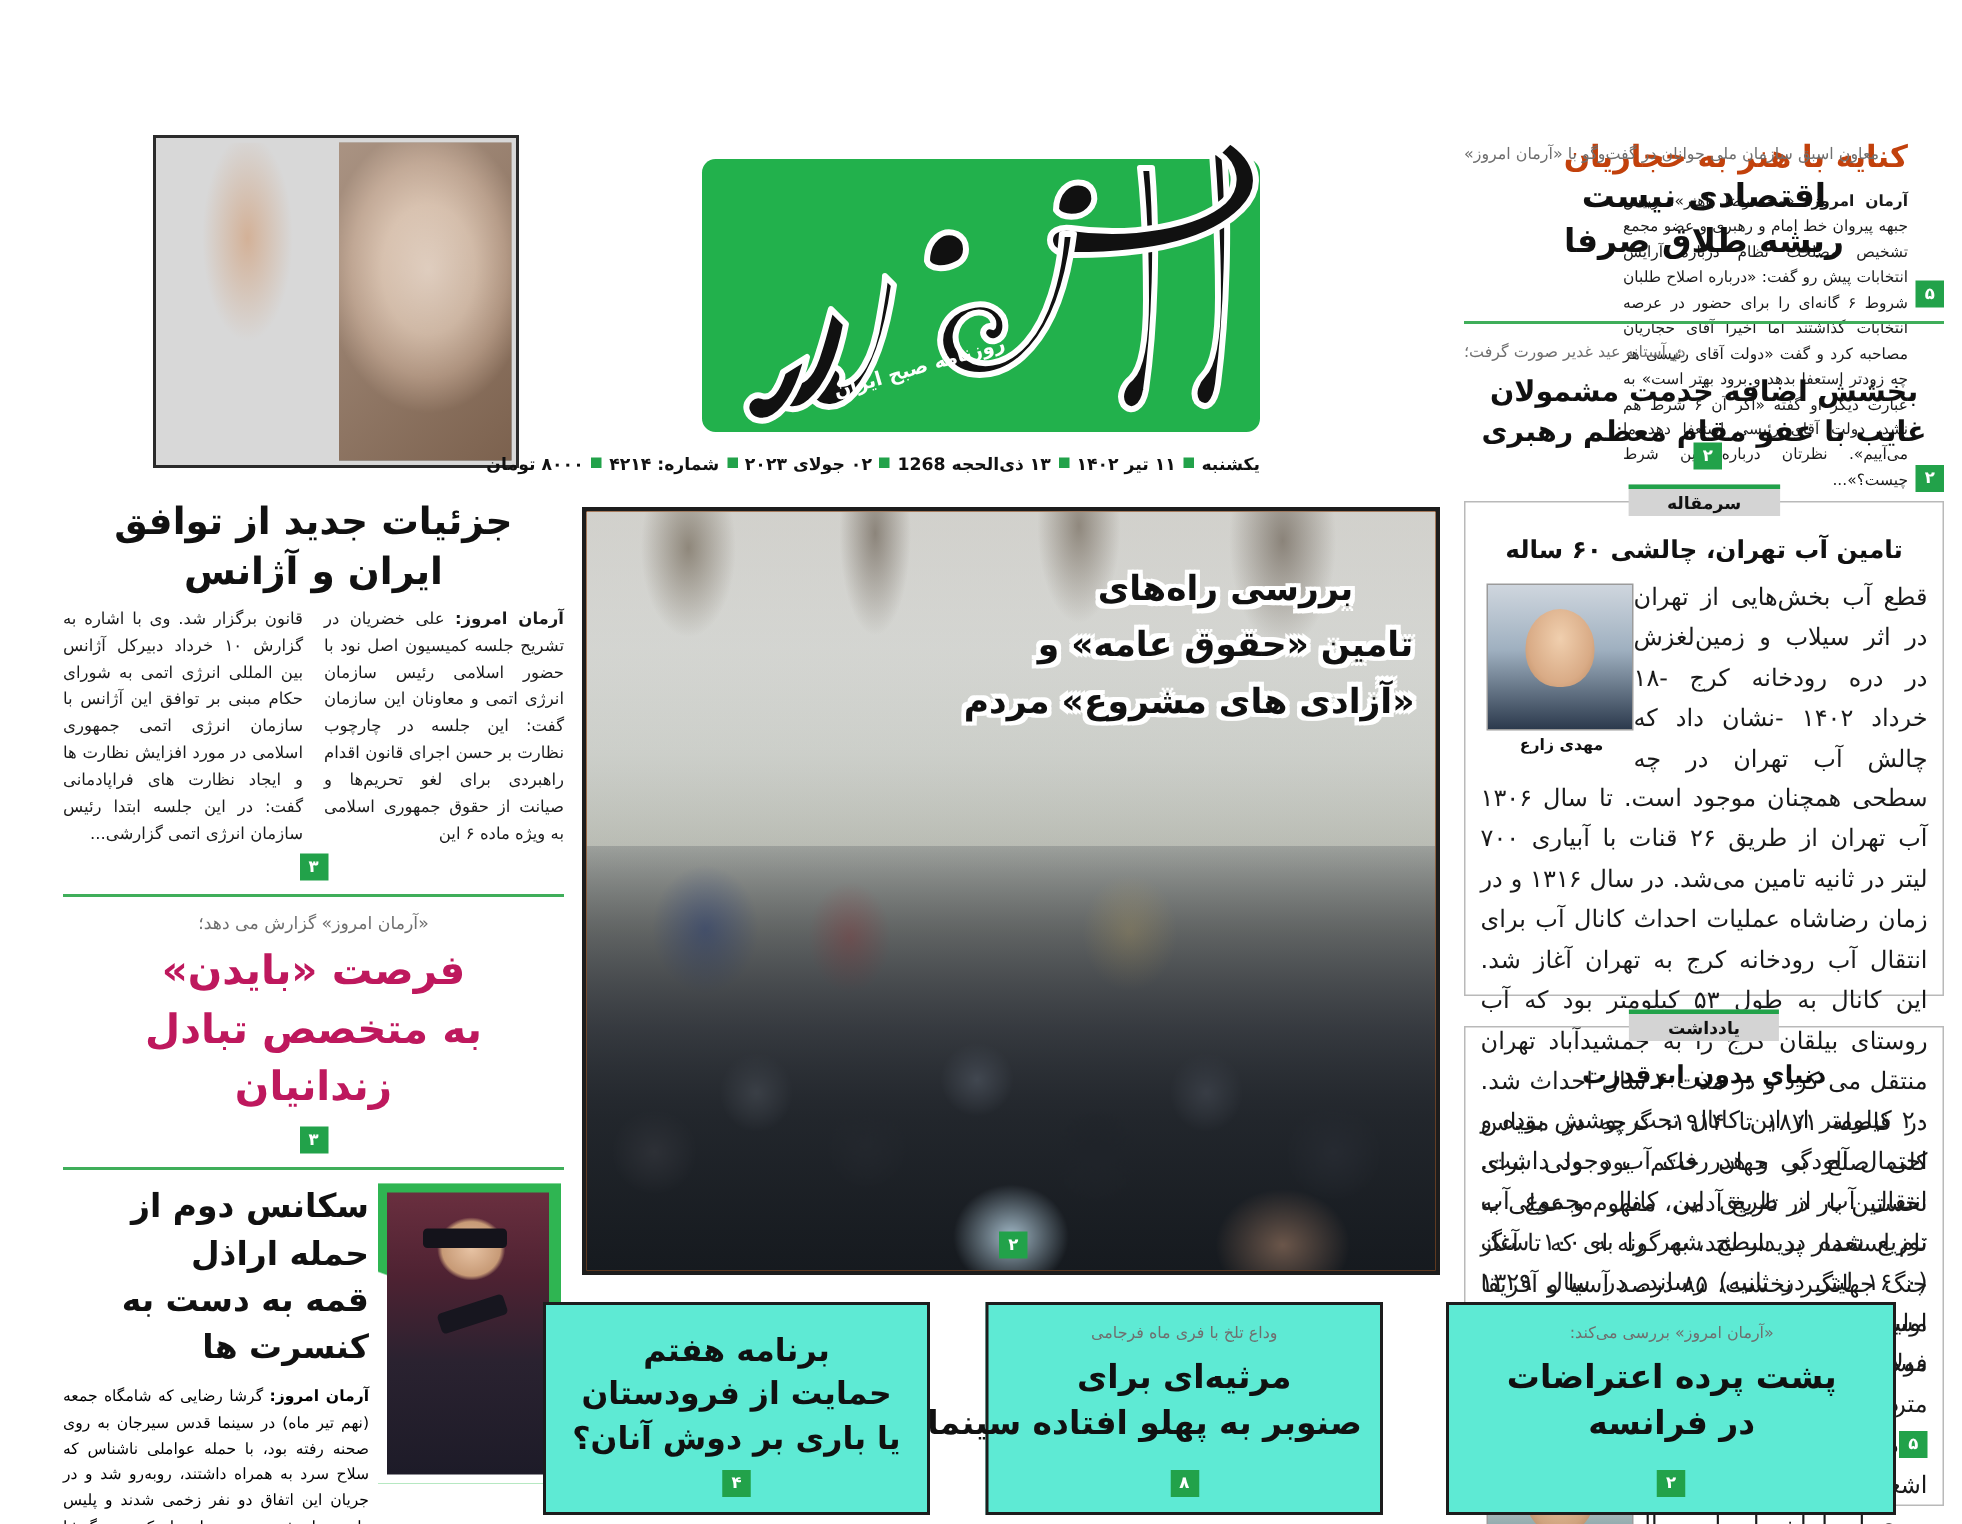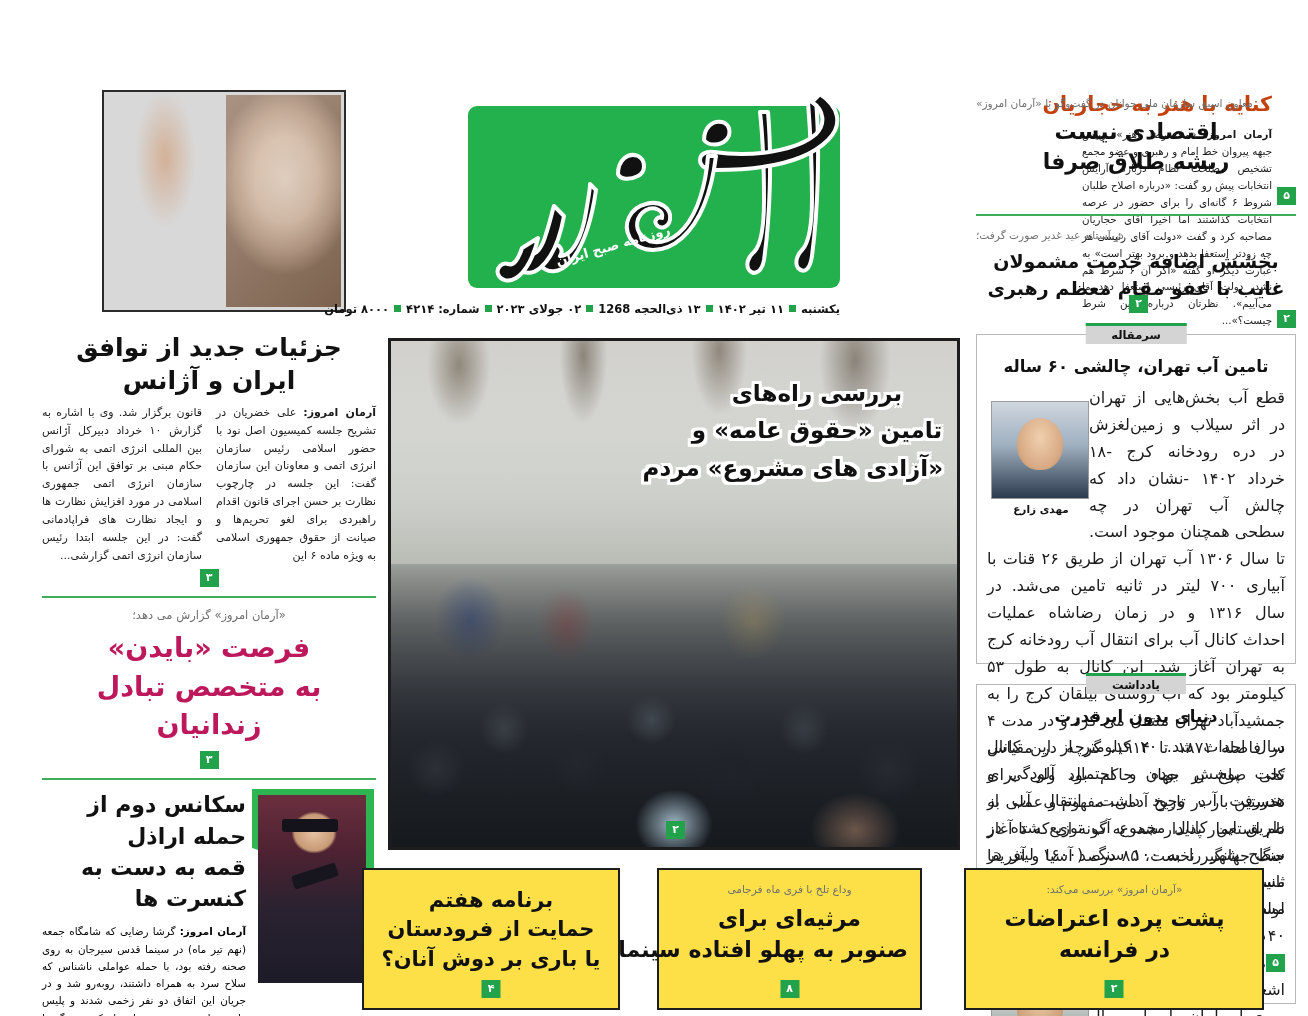--- a/index.html
+++ b/index.html
@@ -132,36 +132,36 @@
 
   
   .col-right{position:absolute;right:12px;top:2px;width:320px;}
   .sidebox{border:1px solid #b9b9b9;padding:10px 10px 24px 10px;position:relative;box-sizing:border-box;}
   .sidebox-tab{
     position:absolute;right:50%;top:-12px;transform:translateX(50%);
     background:#d4d4d4;color:#111;font-size:11.5px;font-weight:bold;
     padding:2px 26px;border-top:3px solid #22a24a;white-space:nowrap;
   }
   .side-title{font-size:16.5px;font-weight:bold;text-align:center;color:#111;margin:12px 0 9px;}
-  .side-figure{float:left;width:96px;margin:16px 0 5px 6px;text-align:center;}
+  .side-figure{float:left;width:96px;margin:4px 0 5px 6px;text-align:center;}
   .side-portrait{width:96px;height:96px;border:1px solid #9b9b9b;
     background:linear-gradient(180deg,#cfd6de 0%,#9fb0c0 45%,#2c3a4d 100%);position:relative;overflow:hidden;}
   .side-portrait .face{position:absolute;left:50%;top:16px;transform:translateX(-50%);
     width:46px;height:52px;border-radius:50% 50% 46% 46%;
     background:radial-gradient(ellipse at 50% 38%, #f0cfae 0%, #d9ab86 65%, #b8875f 100%);}
   .side-portrait.p2 .face{background:radial-gradient(ellipse at 50% 38%, #e8c6a4 0%, #cfa37e 65%, #a87d58 100%);}
   .side-portrait.p2{background:linear-gradient(180deg,#e4e2dd 0%,#cfcdc6 40%,#3f7e8f 100%);}
   .side-byline{font-size:10.5px;font-weight:bold;color:#111;margin-top:4px;white-space:nowrap;}
   .side-body{font-size:16px;line-height:1.68;text-align:justify;color:#1a1a1a;}
   .side-pg{float:right;margin-top:2px;}
 
   
   .bottom{position:absolute;left:0;bottom:2px;width:1308px;height:146px;}
   .bbox{position:absolute;top:0;height:142px;border:2px solid #1d1d1d;box-sizing:border-box;
-    padding:12px 12px 8px 12px;text-align:center;background:#fde047;}
+    padding:12px 12px 8px 12px;text-align:center;background:#5eead4;}
   .bbox .kicker{font-size:10.6px;}
   .bbox-h{font-size:22px;font-weight:bold;line-height:1.4;color:#111;margin-top:7px;white-space:nowrap;}
   .bbox-pg{position:absolute;left:50%;transform:translateX(-50%);bottom:10px;}
 </style>
 </head>
 <body>
 
 <div class="page">
 
   <div class="topband">

